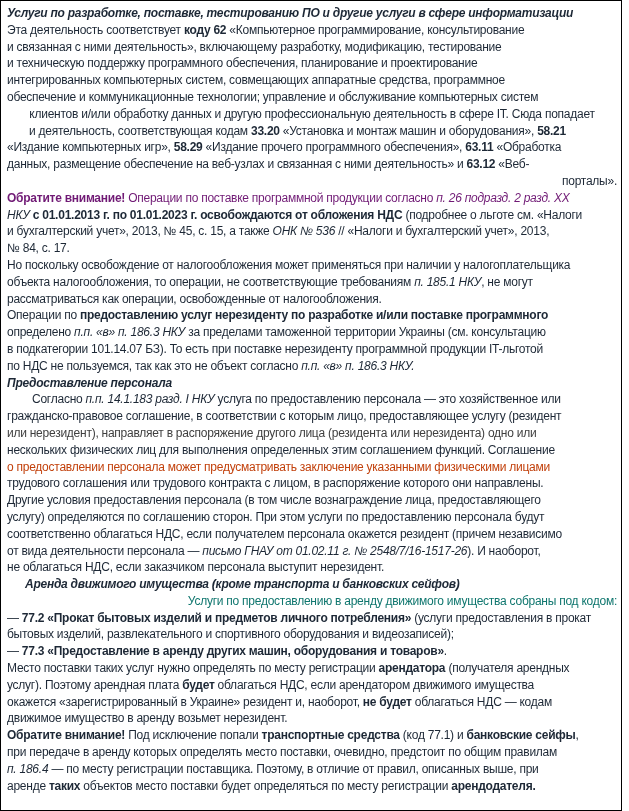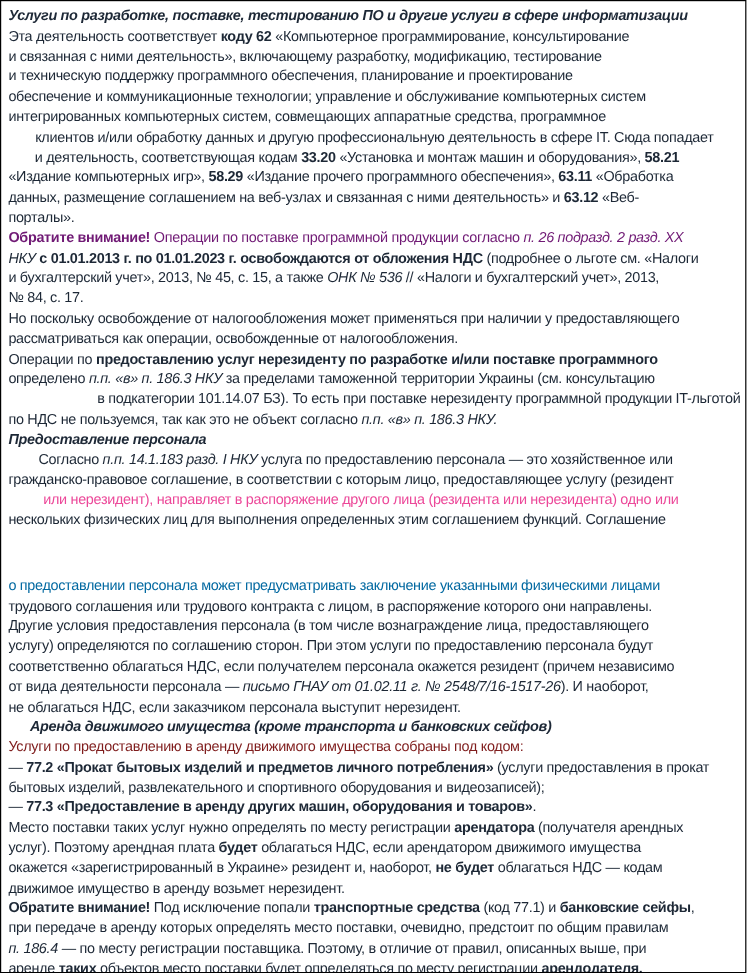--- a/index.html
+++ b/index.html
@@ -31,51 +31,52 @@
   .r-i { font-style: italic; }
 </style>
 </head>
 <body>
 
 <div class="doc-page" style="border-color: rgb(0, 0, 0); background: rgb(255, 255, 255);">
     <div class="text-line" style="color: rgb(29, 40, 54);"><span class="r-b r-i">Услуги по разработке, поставке, тестированию ПО и другие услуги в сфере информатизации</span></div>
     <div class="text-line" style="color: rgb(29, 40, 54);"><span>Эта деятельность соответствует </span><span class="r-b">коду 62</span><span> «Компьютерное программирование, консультирование</span></div>
     <div class="text-line" style="color: rgb(29, 40, 54);"><span>и связанная с ними деятельность», включающему разработку, модификацию, тестирование</span></div>
     <div class="text-line" style="color: rgb(29, 40, 54);"><span>и техническую поддержку программного обеспечения, планирование и проектирование</span></div>
+    <div class="text-line" style="color: rgb(29, 40, 54);"><span>интегрированных компьютерных систем, совмещающих аппаратные средства, программное</span></div>
     <div class="text-line" style="color: rgb(29, 40, 54);"><span>обеспечение и коммуникационные технологии; управление и обслуживание компьютерных систем</span></div>
-    <div class="text-line" style="color: rgb(29, 40, 54);"><span>интегрированных компьютерных систем, совмещающих аппаратные средства, программное</span></div>
     <div class="text-line" style="color: rgb(29, 40, 54); text-align: center;"><span>клиентов и/или обработку данных и другую профессиональную деятельность в сфере IT. Сюда попадает</span></div>
     <div class="text-line" style="color: rgb(29, 40, 54); margin-left: 22px;"><span>и деятельность, соответствующая кодам </span><span class="r-b">33.20</span><span> «Установка и монтаж машин и оборудования», </span><span class="r-b">58.21</span></div>
     <div class="text-line" style="color: rgb(29, 40, 54);"><span>«Издание компьютерных игр», </span><span class="r-b">58.29</span><span> «Издание прочего программного обеспечения», </span><span class="r-b">63.11</span><span> «Обработка</span></div>
-    <div class="text-line" style="color: rgb(29, 40, 54);"><span>данных, размещение соглашением на веб-узлах и связанная с ними деятельность» и </span><span class="r-b">63.12</span><span> «Веб-</span></div>
-    <div class="text-line" style="color: rgb(29, 40, 54);"><span>порталы».</span></div>
+    <div class="text-line" style="color: rgb(29, 40, 54);"><span>данных, размещение обеспечение на веб-узлах и связанная с ними деятельность» и </span><span class="r-b">63.12</span><span> «Веб-</span></div>
+    <div class="text-line" style="color: rgb(29, 40, 54); text-align: right;"><span>порталы».</span></div>
     <div class="text-line" style="color: #701a75;"><span class="r-b">Обратите внимание!</span><span> Операции по поставке программной продукции согласно </span><span class="r-i">п. 26 подразд. 2 разд. XX</span></div>
     <div class="text-line" style="color: rgb(29, 40, 54);"><span class="r-i">НКУ</span><span> </span><span class="r-b">с 01.01.2013 г. по 01.01.2023 г. освобождаются от обложения НДС</span><span> (подробнее о льготе см. «Налоги</span></div>
     <div class="text-line" style="color: rgb(29, 40, 54);"><span>и бухгалтерский учет», 2013, № 45, с. 15, а также </span><span class="r-i">ОНК № 536</span><span> // «Налоги и бухгалтерский учет», 2013,</span></div>
     <div class="text-line" style="color: rgb(29, 40, 54);"><span>№ 84, с. 17.</span></div>
-    <div class="text-line" style="color: rgb(29, 40, 54);"><span>Но поскольку освобождение от налогообложения может применяться при наличии у предоставляющего</span></div>
+    <div class="text-line" style="color: rgb(29, 40, 54);"><span>Но поскольку освобождение от налогообложения может применяться при наличии у налогоплательщика</span></div>
+    <div class="text-line" style="color: rgb(29, 40, 54);"><span>объекта налогообложения, то операции, не соответствующие требованиям </span><span class="r-i">п. 185.1 НКУ</span><span>, не могут</span></div>
     <div class="text-line" style="color: rgb(29, 40, 54);"><span>рассматриваться как операции, освобожденные от налогообложения.</span></div>
     <div class="text-line" style="color: rgb(29, 40, 54);"><span>Операции по </span><span class="r-b">предоставлению услуг нерезиденту по разработке и/или поставке программного</span></div>
     <div class="text-line" style="color: rgb(29, 40, 54);"><span>определено </span><span class="r-i">п.п. «в» п. 186.3 НКУ</span><span> за пределами таможенной территории Украины (см. консультацию</span></div>
-    <div class="text-line" style="color: rgb(29, 40, 54); text-align: right;"><span>в подкатегории 101.14.07 БЗ). То есть при поставке нерезиденту программной продукции IT-льготой</span></div>
+    <div class="text-line" style="color: rgb(29, 40, 54);"><span>в подкатегории 101.14.07 БЗ). То есть при поставке нерезиденту программной продукции IT-льготой</span></div>
     <div class="text-line" style="color: rgb(29, 40, 54);"><span>по НДС не пользуемся, так как это не объект согласно </span><span class="r-i">п.п. «в» п. 186.3 НКУ.</span></div>
     <div class="text-line" style="color: rgb(29, 40, 54);"><span class="r-b r-i">Предоставление персонала</span></div>
     <div class="text-line" style="color: rgb(29, 40, 54); margin-left: 25px;"><span>Согласно </span><span class="r-i">п.п. 14.1.183 разд. I НКУ</span><span> услуга по предоставлению персонала — это хозяйственное или</span></div>
     <div class="text-line" style="color: rgb(29, 40, 54);"><span>гражданско-правовое соглашение, в соответствии с которым лицо, предоставляющее услугу (резидент</span></div>
-    <div class="text-line" style="color: #ec4899; margin-left: 29px;"><span>или нерезидент), направляет в распоряжение другого лица (резидента или нерезидента) одно или</span></div>
+    <div class="text-line" style="color: #404040;"><span>или нерезидент), направляет в распоряжение другого лица (резидента или нерезидента) одно или</span></div>
     <div class="text-line" style="color: rgb(29, 40, 54);"><span>нескольких физических лиц для выполнения определенных этим соглашением функций. Соглашение</span></div>
-    <div class="text-line" style="color: #0369a1; margin-top: 38px;"><span>о предоставлении персонала может предусматривать заключение указанными физическими лицами</span></div>
+    <div class="text-line" style="color: #c2410c;"><span>о предоставлении персонала может предусматривать заключение указанными физическими лицами</span></div>
     <div class="text-line" style="color: rgb(29, 40, 54);"><span>трудового соглашения или трудового контракта с лицом, в распоряжение которого они направлены.</span></div>
     <div class="text-line" style="color: rgb(29, 40, 54);"><span>Другие условия предоставления персонала (в том числе вознаграждение лица, предоставляющего</span></div>
     <div class="text-line" style="color: rgb(29, 40, 54);"><span>услугу) определяются по соглашению сторон. При этом услуги по предоставлению персонала будут</span></div>
     <div class="text-line" style="color: rgb(29, 40, 54);"><span>соответственно облагаться НДС, если получателем персонала окажется резидент (причем независимо</span></div>
     <div class="text-line" style="color: rgb(29, 40, 54);"><span>от вида деятельности персонала — </span><span class="r-i">письмо ГНАУ от 01.02.11 г. № 2548/7/16-1517-26</span><span>). И наоборот,</span></div>
     <div class="text-line" style="color: rgb(29, 40, 54);"><span>не облагаться НДС, если заказчиком персонала выступит нерезидент.</span></div>
     <div class="text-line" style="color: rgb(29, 40, 54); margin-left: 18px;"><span class="r-b r-i">Аренда движимого имущества (кроме транспорта и банковских сейфов)</span></div>
-    <div class="text-line" style="color: #7f1d1d;"><span>Услуги по предоставлению в аренду движимого имущества собраны под кодом:</span></div>
+    <div class="text-line" style="color: #0f766e; text-align: right;"><span>Услуги по предоставлению в аренду движимого имущества собраны под кодом:</span></div>
     <div class="text-line" style="color: rgb(29, 40, 54);"><span>— </span><span class="r-b">77.2 «Прокат бытовых изделий и предметов личного потребления»</span><span> (услуги предоставления в прокат</span></div>
     <div class="text-line" style="color: rgb(29, 40, 54);"><span>бытовых изделий, развлекательного и спортивного оборудования и видеозаписей);</span></div>
     <div class="text-line" style="color: rgb(29, 40, 54);"><span>— </span><span class="r-b">77.3 «Предоставление в аренду других машин, оборудования и товаров»</span><span>.</span></div>
     <div class="text-line" style="color: rgb(29, 40, 54);"><span>Место поставки таких услуг нужно определять по месту регистрации </span><span class="r-b">арендатора</span><span> (получателя арендных</span></div>
     <div class="text-line" style="color: rgb(29, 40, 54);"><span>услуг). Поэтому арендная плата </span><span class="r-b">будет</span><span> облагаться НДС, если арендатором движимого имущества</span></div>
     <div class="text-line" style="color: rgb(29, 40, 54);"><span>окажется «зарегистрированный в Украине» резидент и, наоборот, </span><span class="r-b">не будет</span><span> облагаться НДС — кодам</span></div>
     <div class="text-line" style="color: rgb(29, 40, 54);"><span>движимое имущество в аренду возьмет нерезидент.</span></div>
     <div class="text-line" style="color: rgb(29, 40, 54);"><span class="r-b">Обратите внимание!</span><span> Под исключение попали </span><span class="r-b">транспортные средства</span><span> (код 77.1) и </span><span class="r-b">банковские сейфы</span><span>,</span></div>
     <div class="text-line" style="color: rgb(29, 40, 54);"><span>при передаче в аренду которых определять место поставки, очевидно, предстоит по общим правилам</span></div>
     <div class="text-line" style="color: rgb(29, 40, 54);"><span class="r-i">п. 186.4</span><span> — по месту регистрации поставщика. Поэтому, в отличие от правил, описанных выше, при</span></div>

